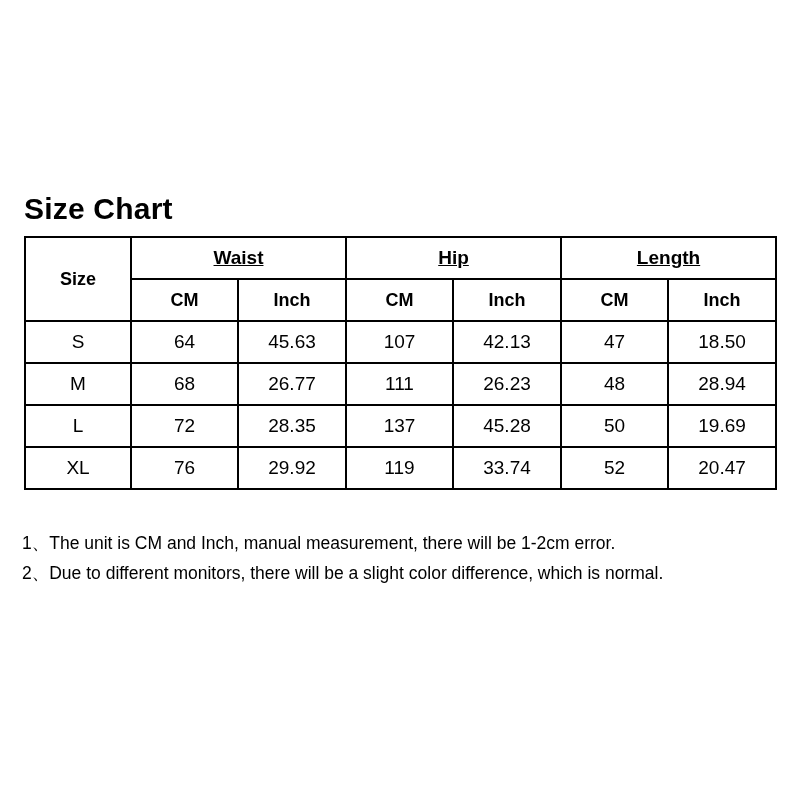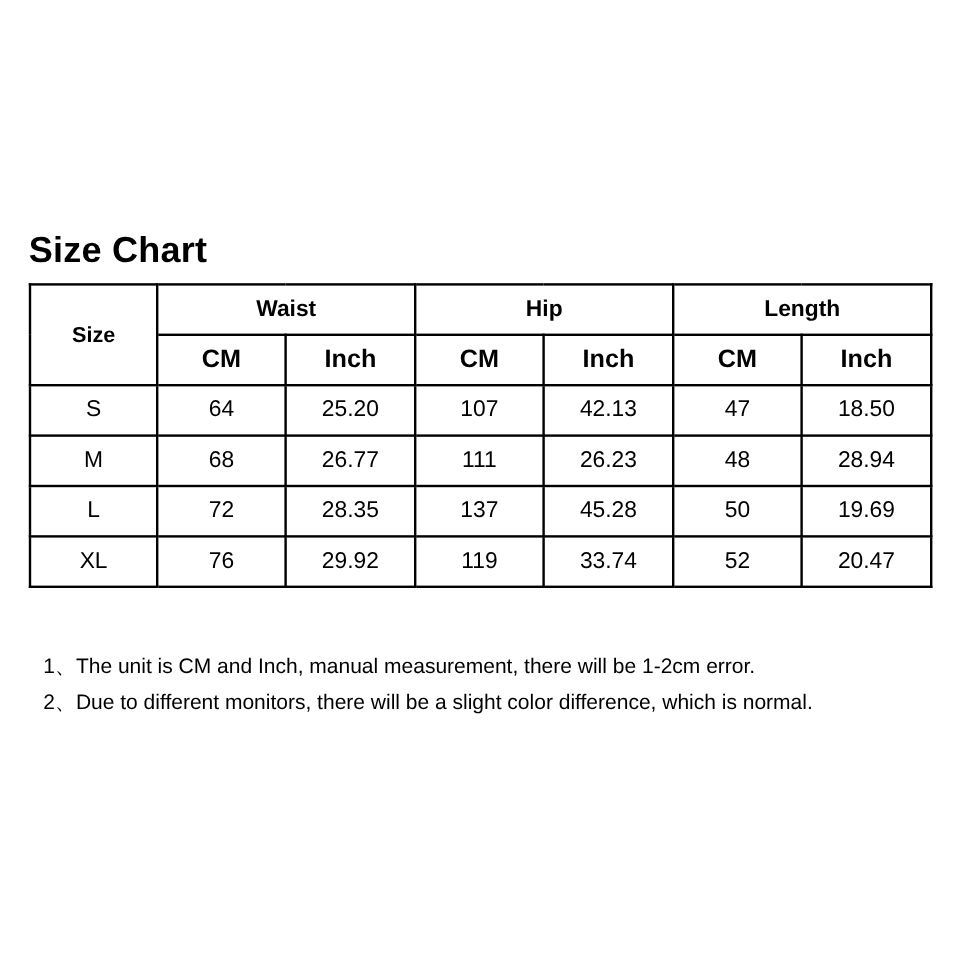--- a/index.html
+++ b/index.html
@@ -54,37 +54,37 @@
   table.size-chart th.unit,
   table.size-chart th.size-head {
     font-weight: bold;
   }
   table.size-chart th.size-head {
     font-size: 18px;
   }
   table.size-chart th.group {
     font-size: 19px;
     height: 40px;
+    text-decoration: underline;
   }
   table.size-chart th.unit {
-    font-size: 21px;
+    font-size: 18px;
     height: 40px;
   }
   table.size-chart td.sizecell {
     font-size: 19px;
   }
   col.c-size { width: 106px; }
   col.c-num  { width: 107px; }
   col.c-in   { width: 108px; }
   .notes {
     position: absolute;
-    left: 36px;
+    left: 22px;
     top: 528px;
     width: 760px;
-    margin-top: 12px;
   }
   .note-line {
     font-size: 17.5px;
     line-height: 30px;
     color: #000000;
     white-space: nowrap;
   }
 </style>
 </head>
 <body>
@@ -117,21 +117,21 @@
           <th class="unit">CM</th>
           <th class="unit">Inch</th>
           <th class="unit">CM</th>
           <th class="unit">Inch</th>
         </tr>
       </thead>
       <tbody>
         <tr>
           <td class="sizecell">S</td>
           <td>64</td>
-          <td>25.20</td>
+          <td>45.63</td>
           <td>107</td>
           <td>42.13</td>
           <td>47</td>
           <td>18.50</td>
         </tr>
         <tr>
           <td class="sizecell">M</td>
           <td>68</td>
           <td>26.77</td>
           <td>111</td>

